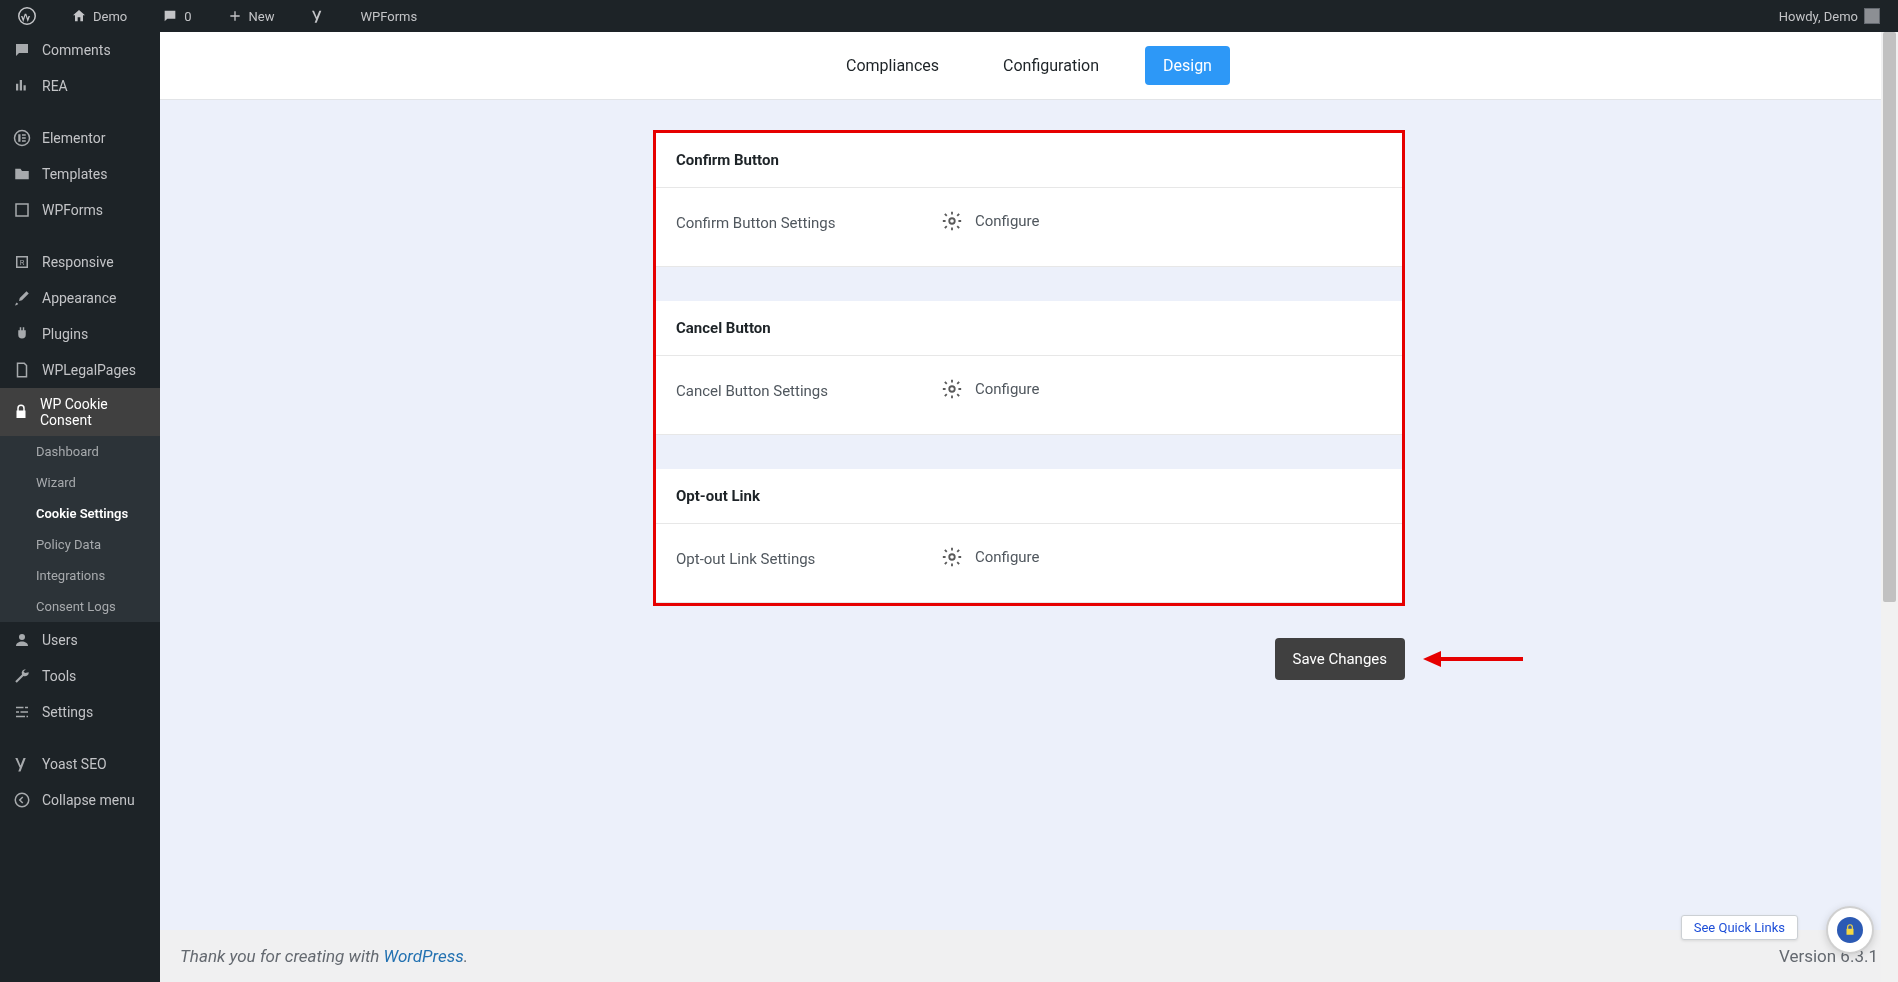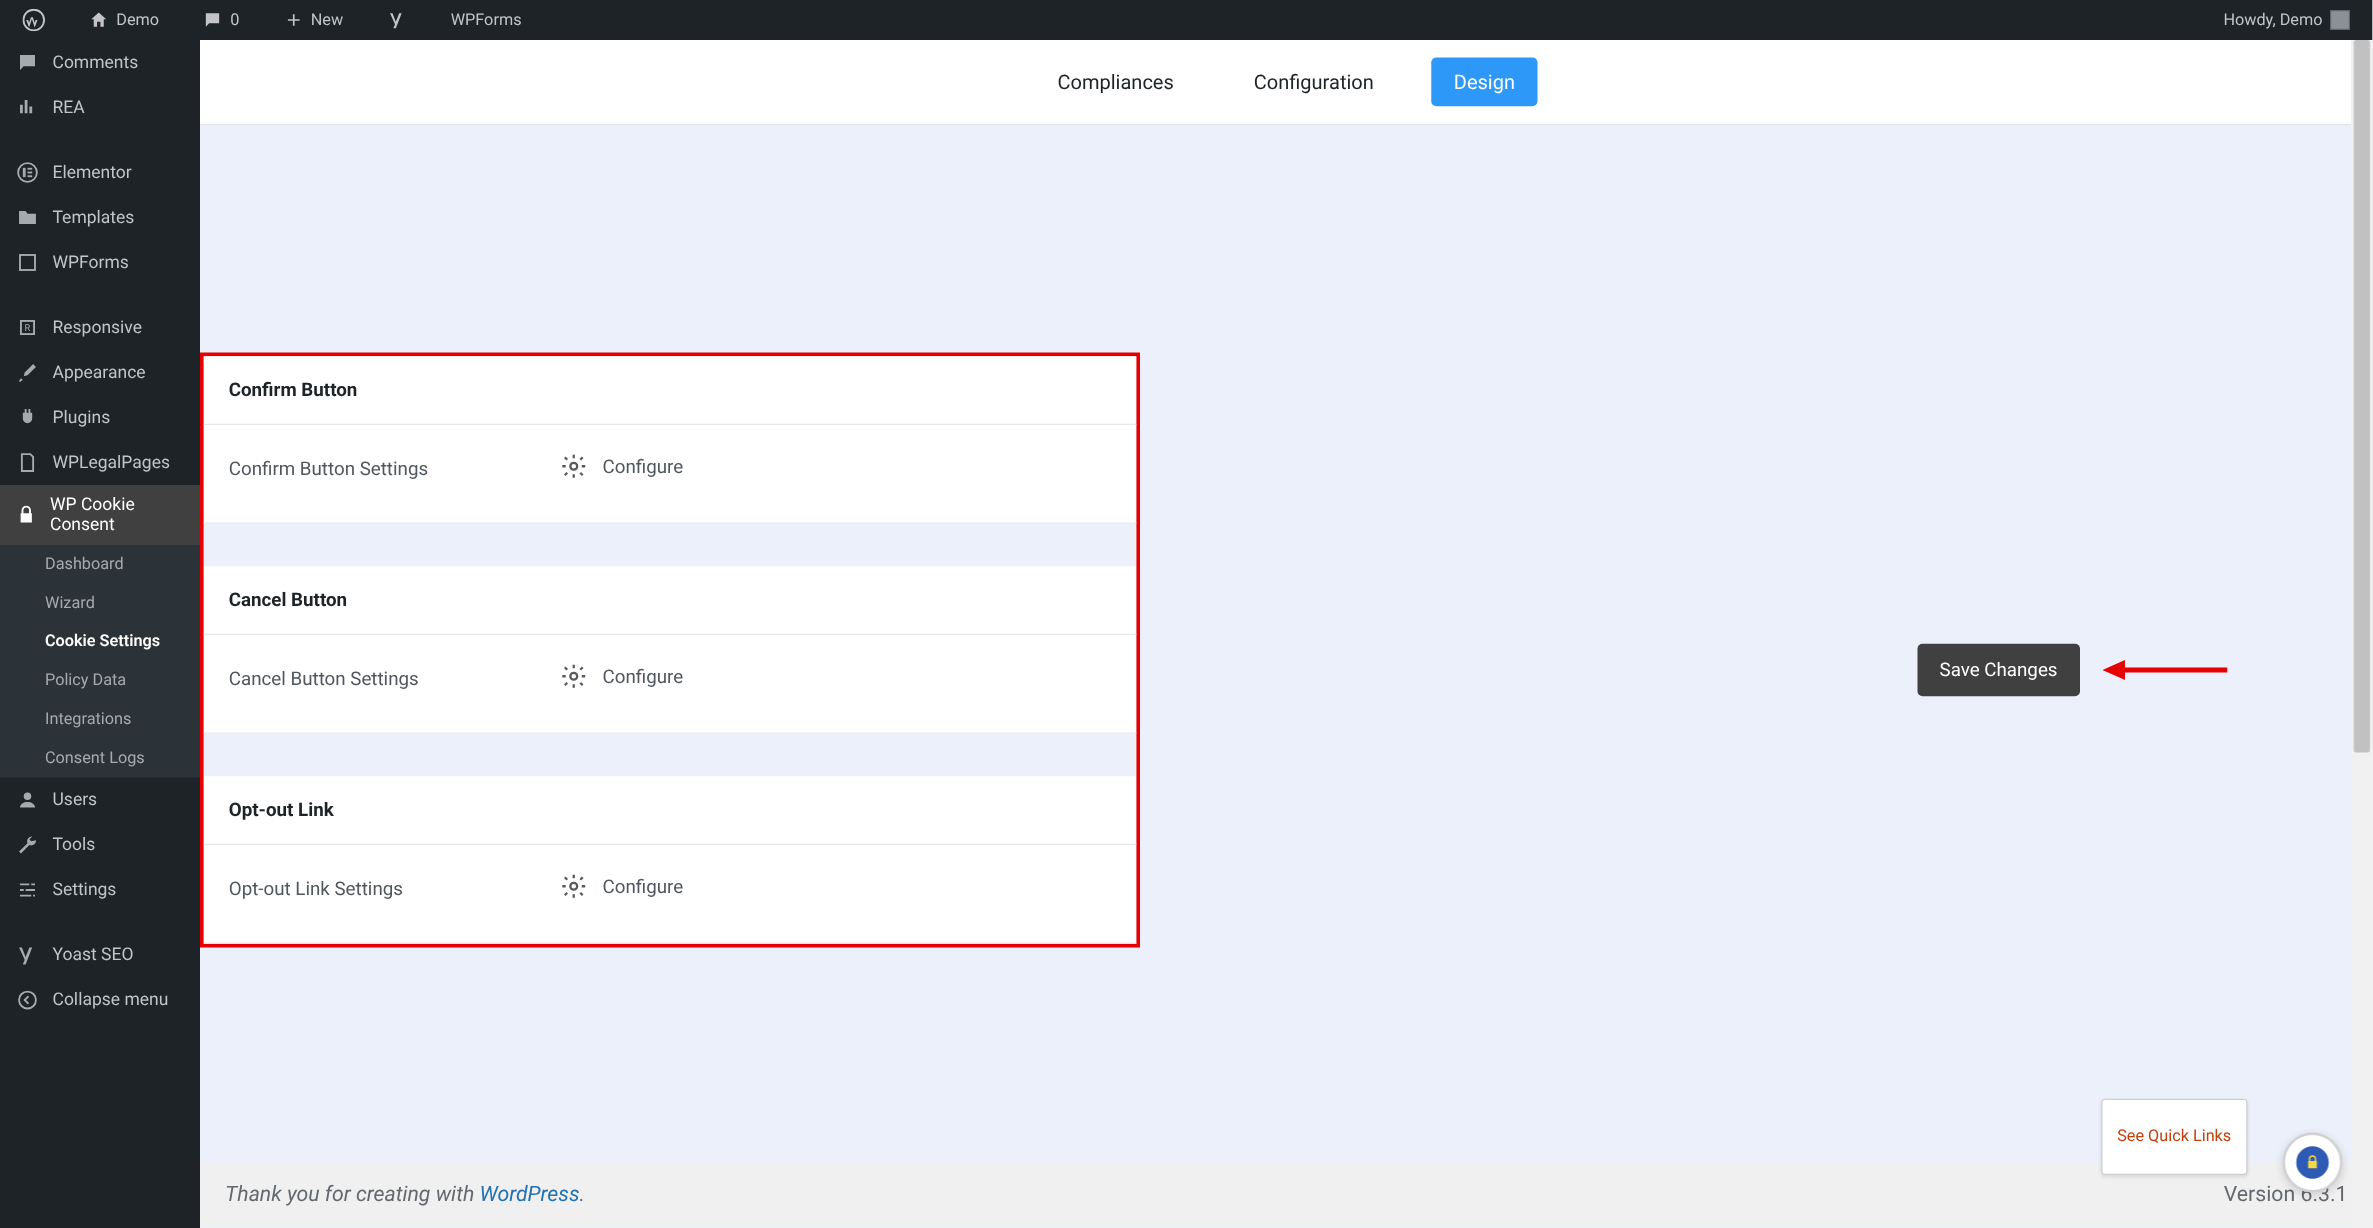--- a/index.html
+++ b/index.html
@@ -26,42 +26,42 @@
 
 
 .content { margin-left: 160px; padding-top: 0; min-height: calc(100vh - 32px); background: #ecf0fa; display: flex; flex-direction: column; }
 
 
 .tabs-bar { background: #fff; border-bottom: 1px solid #e2e4e7; display: flex; justify-content: center; gap: 28px; padding: 14px 0; }
 .tab { font-size: 16px; color: #1d2327; padding: 10px 18px; border-radius: 4px; cursor: pointer; }
 .tab.active { background: #2d98f7; color: #fff; }
 
 
-.panel-area { flex: 1; display: flex; flex-direction: row; align-items: center; padding: 30px 0 20px; }
+.panel-area { flex: 1; display: flex; flex-direction: column; align-items: center; padding: 30px 0 20px; }
 .highlight-box { border: 3px solid #e60000; width: 752px; }
 .section { background: #fff; border-bottom: 1px solid #e7e7e7; }
 .section-gap { height: 34px; background: #ecf0fa; }
 .section-header { font-weight: 700; font-size: 15px; padding: 18px 20px; border-bottom: 1px solid #e7e7e7; color: #1d2327; }
 .section-body { padding: 22px 20px 34px; display: flex; align-items: flex-end; gap: 40px; }
 .setting-label { color: #50575e; font-size: 15px; width: 225px; }
 .configure-link { display: flex; align-items: center; gap: 12px; color: #50575e; font-size: 15px; cursor: pointer; }
 .gear-svg { width: 22px; height: 22px; color: #5a5a5a; }
 
 
 .save-row { width: 752px; display: flex; justify-content: flex-end; align-items: center; margin-top: 32px; position: relative; }
 .save-btn { background: #404040; color: #fff; font-size: 15px; border: none; padding: 12px 18px; border-radius: 4px; cursor: pointer; }
 .arrow-annot { position: absolute; left: calc(100% + 18px); top: 50%; transform: translateY(-50%); }
 
 
 .footer { background: #f0f0f1; padding: 16px 20px; display: flex; justify-content: space-between; align-items: center; font-size: 17px; color: #646970; font-style: italic; }
 .footer a { color: #2271b1; text-decoration: none; }
 .footer .version { font-style: normal; }
 
 
-.quick-links { position: fixed; right: 100px; bottom: 42px; background: #fff; border: 1px solid #ccd0d4; border-radius: 3px; padding: 22px 12px; font-size: 13px; color: #c2410c; cursor: pointer; box-shadow: 0 1px 3px rgba(0,0,0,.1); }
+.quick-links { position: fixed; right: 100px; bottom: 42px; background: #fff; border: 1px solid #ccd0d4; border-radius: 3px; padding: 4px 12px; font-size: 13px; color: #1d4ed8; cursor: pointer; box-shadow: 0 1px 3px rgba(0,0,0,.1); }
 .float-badge { position: fixed; right: 24px; bottom: 28px; width: 48px; height: 48px; border-radius: 50%; background: #fff; border: 2px solid #d0d0d0; display: flex; align-items: center; justify-content: center; box-shadow: 0 2px 8px rgba(0,0,0,.15); }
 .float-badge-inner { width: 26px; height: 26px; border-radius: 50%; background: #2c5ab4; display: flex; align-items: center; justify-content: center; }
 
 
 .scrollstub { position: fixed; right: 0; top: 32px; bottom: 0; width: 17px; background: #f1f1f1; }
 .scrollthumb { position: absolute; left: 2px; right: 2px; top: 0; height: 60%; background: #c1c1c1; border-radius: 2px; }
 </style>
 </head>
 <body>
 

